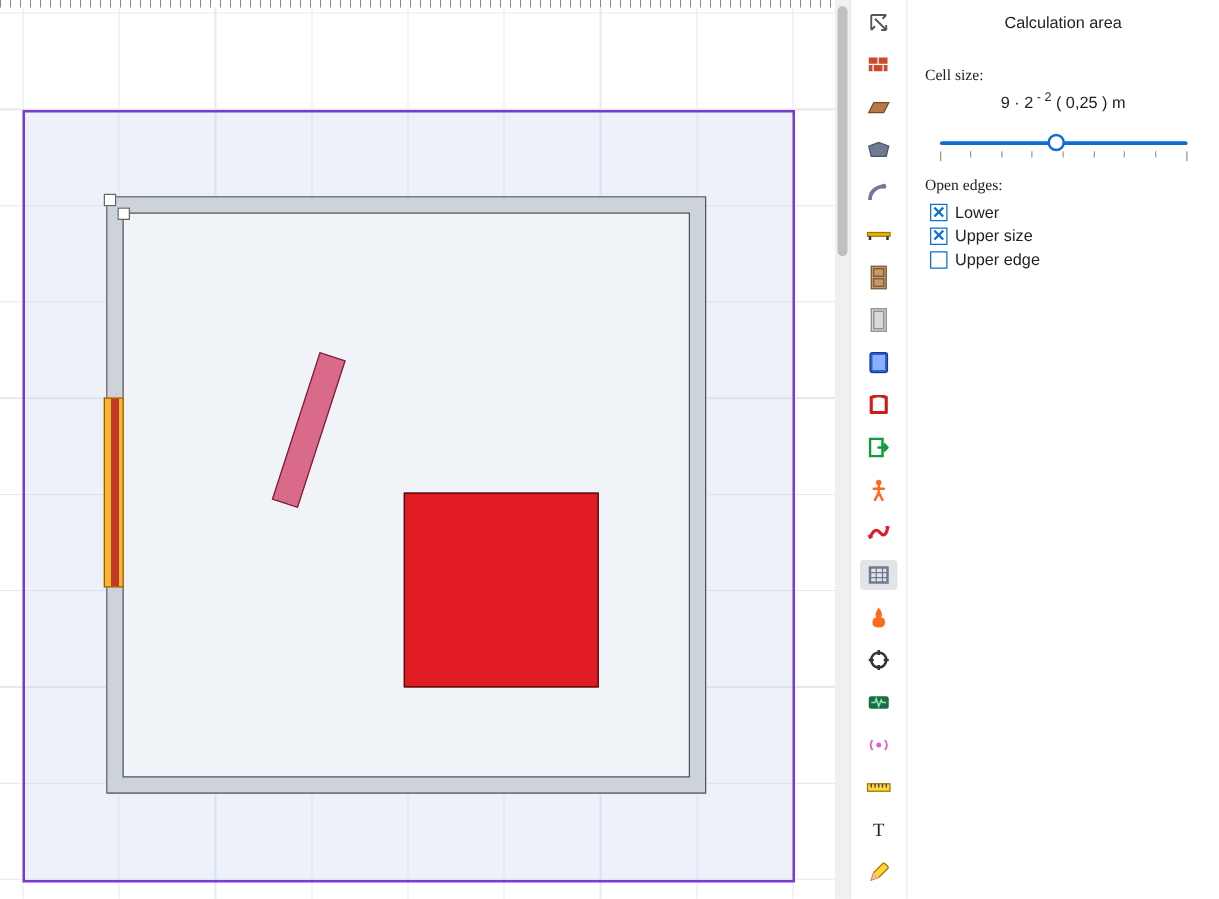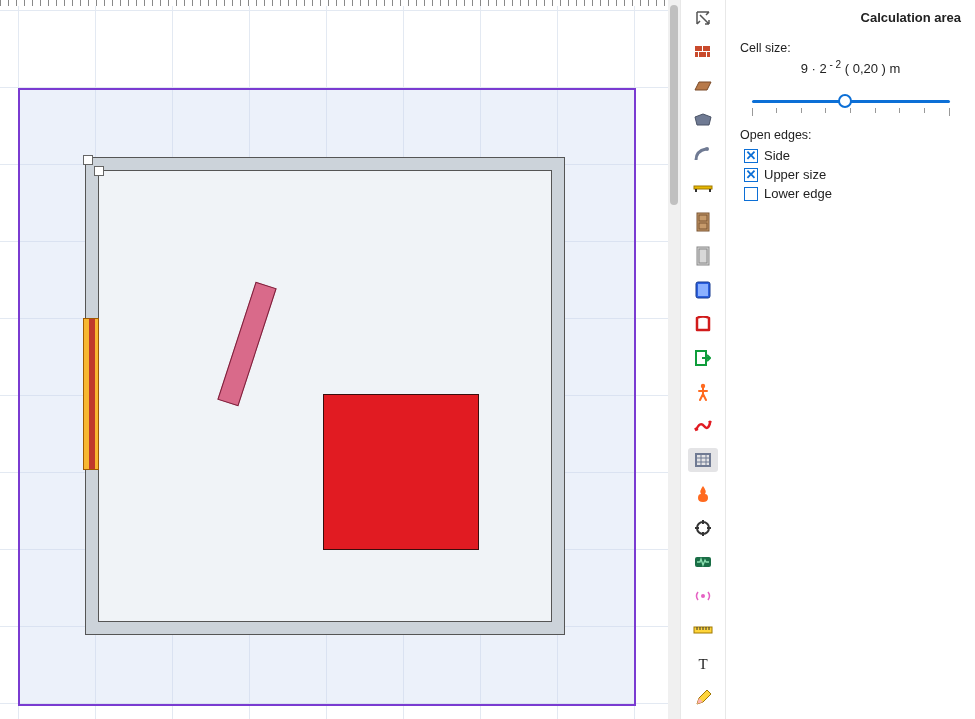--- a/index.html
+++ b/index.html
@@ -85,22 +85,22 @@
   svg { display: block; }
 
   
   .panel {
     position: absolute;
     left: 726px; top: 0;
     width: 249px; height: 719px;
     background: #fff;
     padding: 10px 14px;
   }
-  .panel h3 { font-size: 13px; font-weight: bold; text-align: right; margin-bottom: 16px; }
-  .label { font-size: 12.5px; margin-bottom: 6px; }
+  .panel h3 { font-size: 13px; font-weight: normal; text-align: center; margin-bottom: 28px; }
+  .label { font-size: 12.5px; margin-bottom: 6px; font-family: Liberation Serif, serif; }
   .formula { text-align: center; font-size: 13px; margin: 6px 0 18px; }
   .formula .sup { font-size: 10px; position: relative; top: -5px; }
   .slider-wrap { position: relative; width: 210px; height: 30px; margin: 0 auto 4px; }
   .slider-track { position: absolute; left: 6px; right: 6px; top: 6px; height: 3px; background: #0c6fd6; border-radius: 2px; }
   .slider-thumb { position: absolute; top: 0; left: 92px; width: 14px; height: 14px; background: #fff; border: 2px solid #0c6fd6; border-radius: 50%; cursor: pointer; }
   .slider-ticks { position: absolute; left: 6px; right: 6px; top: 14px; height: 8px; display: flex; justify-content: space-between; }
   .slider-ticks span { width: 1px; height: 5px; background: #999; }
   .slider-ticks span:first-child, .slider-ticks span:last-child { height: 8px; }
 
   .section2 { }
@@ -264,21 +264,21 @@
       </svg>
     </div>
 </div>
 
 <div class="panel">
   <h3>Calculation area</h3>
 
   <div class="label">Cell size:</div>
   <div class="formula">
     <span>9 · 2</span><span class="sup"> - 2</span>
-    <span>( 0,20 )  m</span>
+    <span>( 0,25 )  m</span>
   </div>
   <div class="slider-wrap">
     <div class="slider-track"></div>
     <div class="slider-thumb"></div>
     <div class="slider-ticks">
         <span></span>
         <span></span>
         <span></span>
         <span></span>
         <span></span>
@@ -286,24 +286,24 @@
         <span></span>
         <span></span>
         <span></span>
       </div>
   </div>
 
   <div class="section2">
     <div class="label">Open edges:</div>
     <div class="cbrow">
       <div class="cbox">✕</div>
-      <span>Side</span>
+      <span>Lower</span>
     </div>
     <div class="cbrow">
       <div class="cbox">✕</div>
       <span>Upper size</span>
     </div>
     <div class="cbrow">
       <div class="cbox"></div>
-      <span>Lower edge</span>
+      <span>Upper edge</span>
     </div>
   </div>
 </div>
 
 </body></html>

